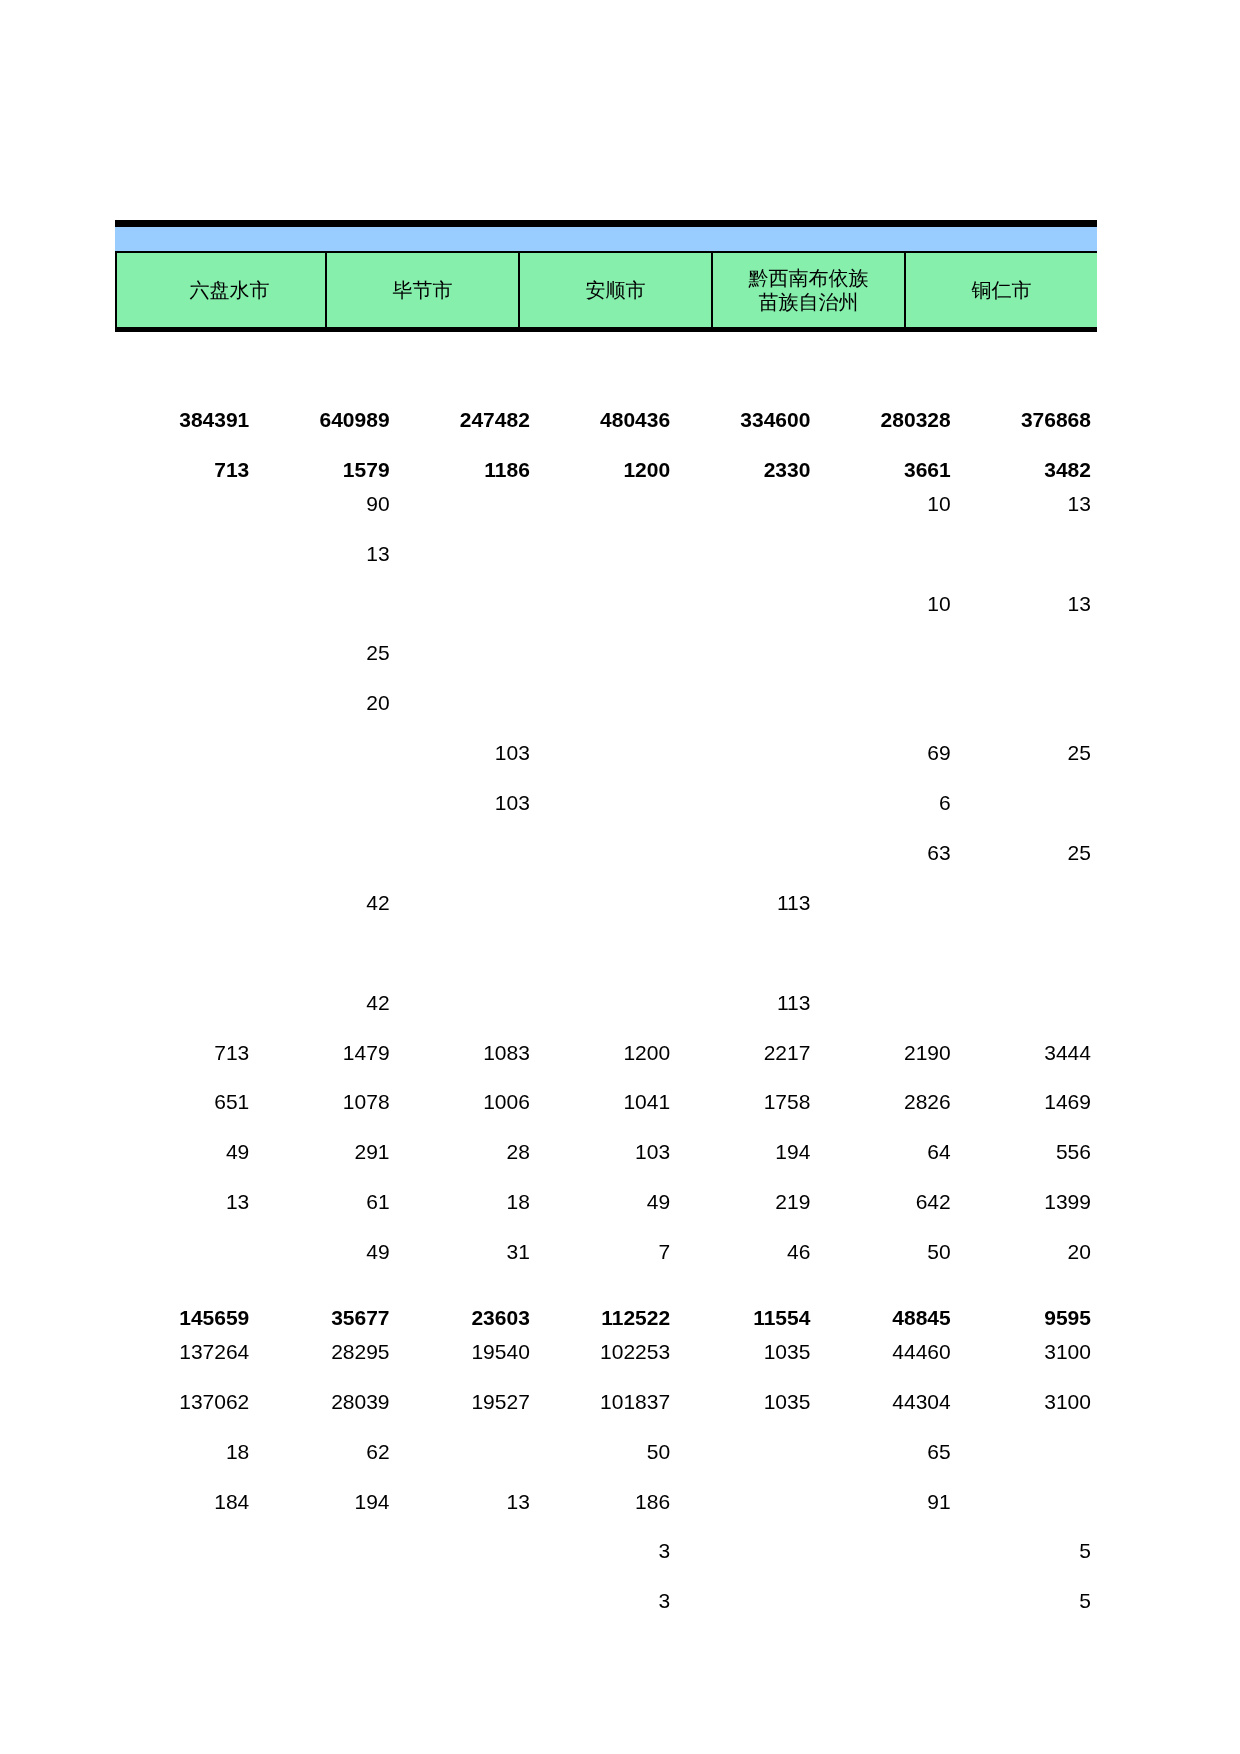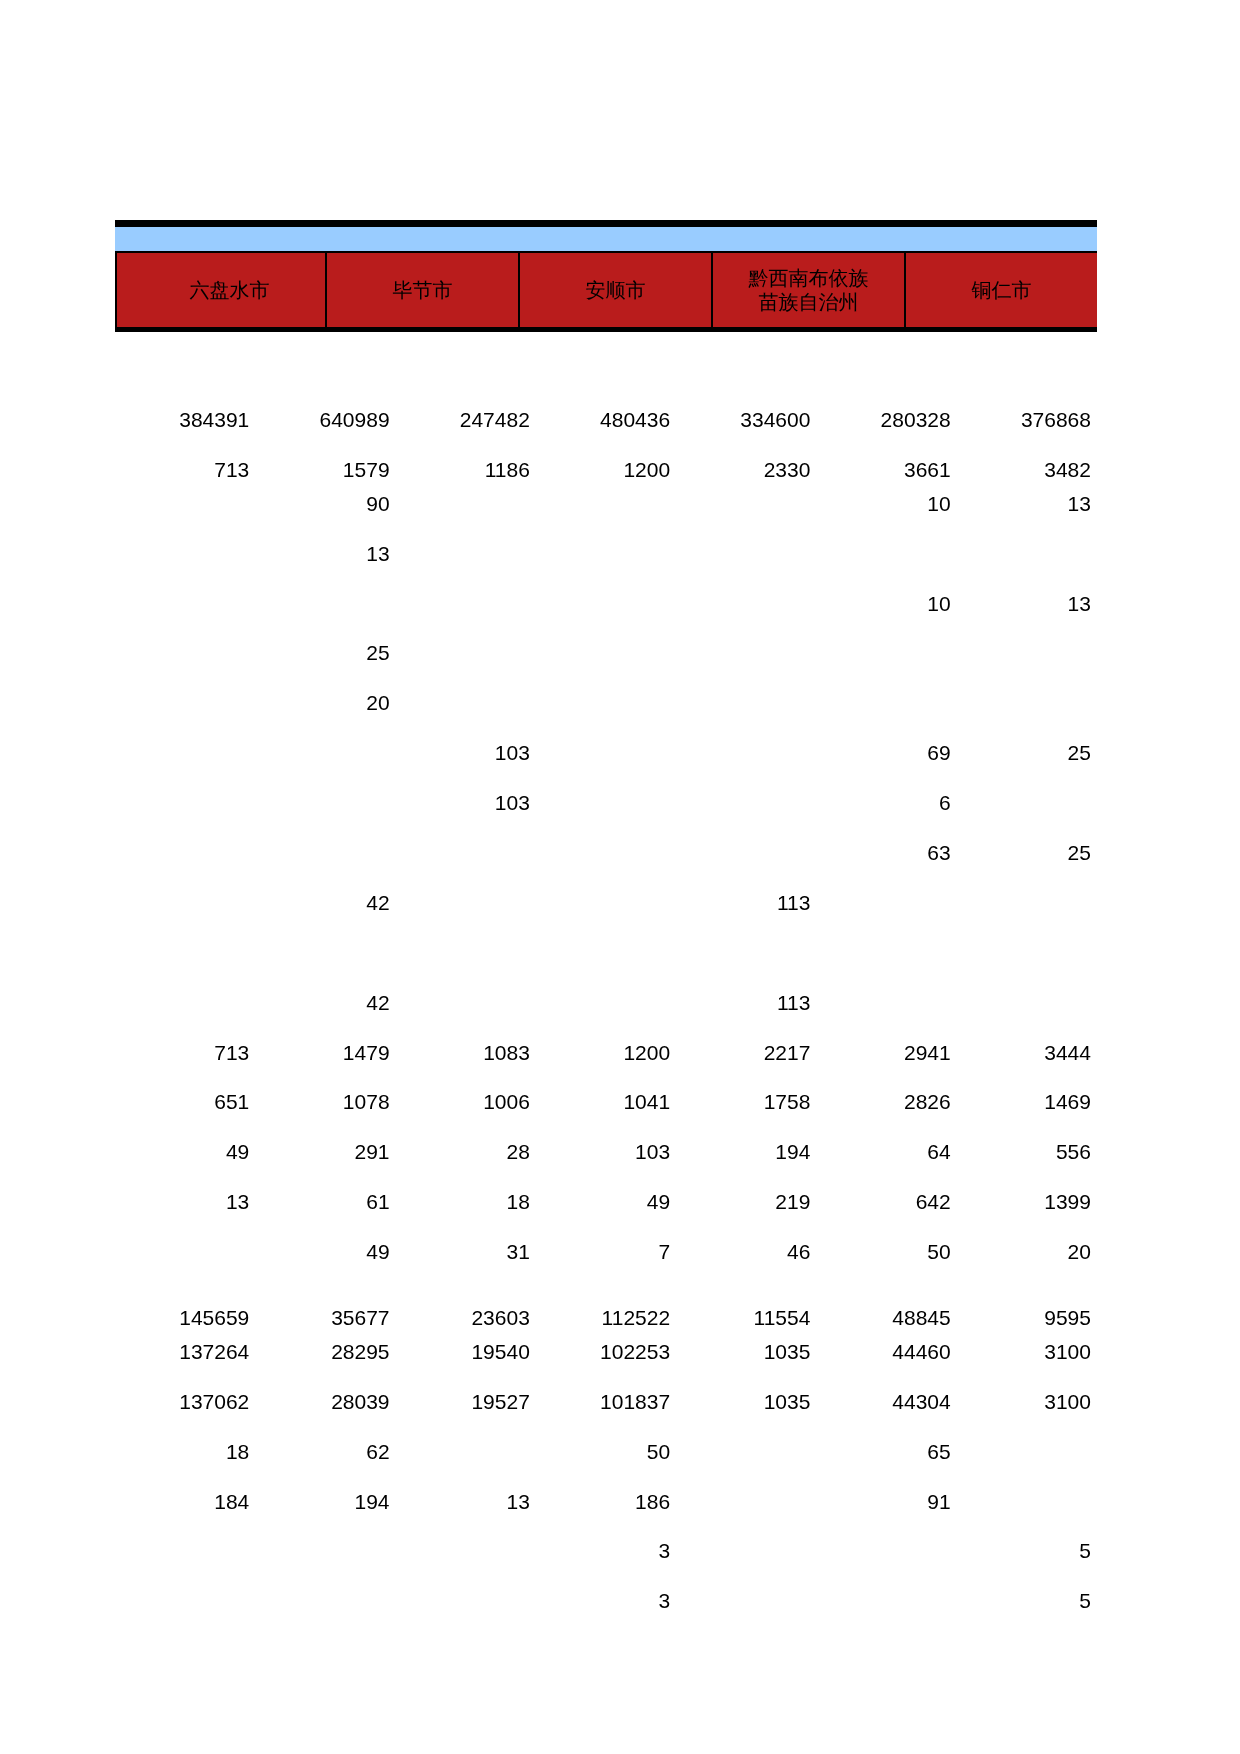--- a/index.html
+++ b/index.html
@@ -24,21 +24,21 @@
     height: 7px;
     background: #000000;
   }
   .header-band {
     height: 24px;
     background: #99CCFF;
     border-bottom: 2px solid #000000;
   }
   .header-row {
     display: flex;
-    background: #b91c1c;
+    background: #86efac;
     border-left: 2px solid #000000;
     border-bottom: 5px solid #000000;
     height: 74px;
     box-sizing: content-box;
     padding-left: 17px;
   }
   .header-cell {
     flex: 1 1 0;
     border-left: 2px solid #000000;
     display: flex;
@@ -58,21 +58,21 @@
   }
   .data-grid {
     margin-top: 47px;
   }
   .data-row {
     display: flex;
     height: 49.9px;
     align-items: center;
   }
   .data-row.bold .data-cell {
-    font-weight: 400;
+    font-weight: 700;
     margin-top: 32px;
   }
   .data-cell {
     flex: 1 1 0;
     text-align: right;
     padding-right: 6px;
     box-sizing: border-box;
     font-family: "Liberation Sans", "DejaVu Sans", sans-serif;
     font-size: 21px;
     color: #000000;
@@ -216,21 +216,21 @@
           <div class="data-cell">113</div>
           <div class="data-cell"></div>
           <div class="data-cell"></div>
         </div>
         <div class="data-row">
           <div class="data-cell">713</div>
           <div class="data-cell">1479</div>
           <div class="data-cell">1083</div>
           <div class="data-cell">1200</div>
           <div class="data-cell">2217</div>
-          <div class="data-cell">2941</div>
+          <div class="data-cell">2190</div>
           <div class="data-cell">3444</div>
         </div>
         <div class="data-row">
           <div class="data-cell">651</div>
           <div class="data-cell">1078</div>
           <div class="data-cell">1006</div>
           <div class="data-cell">1041</div>
           <div class="data-cell">1758</div>
           <div class="data-cell">2826</div>
           <div class="data-cell">1469</div>

